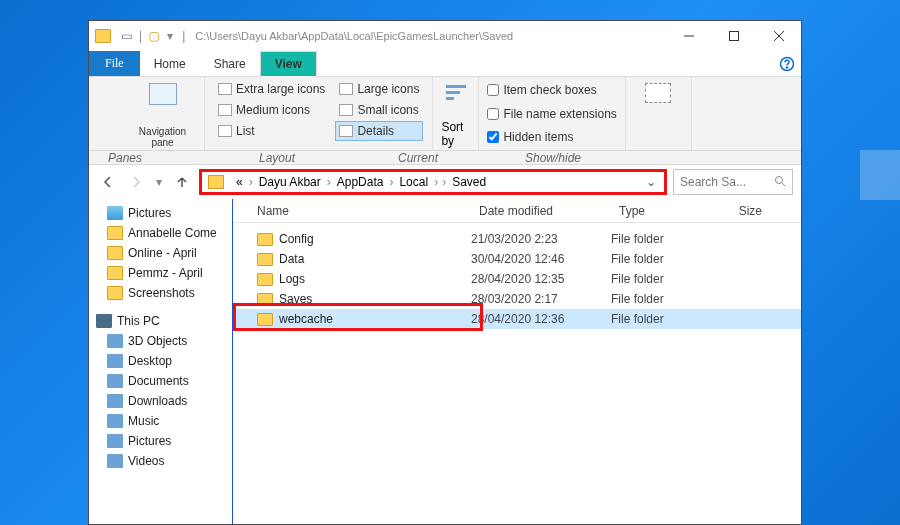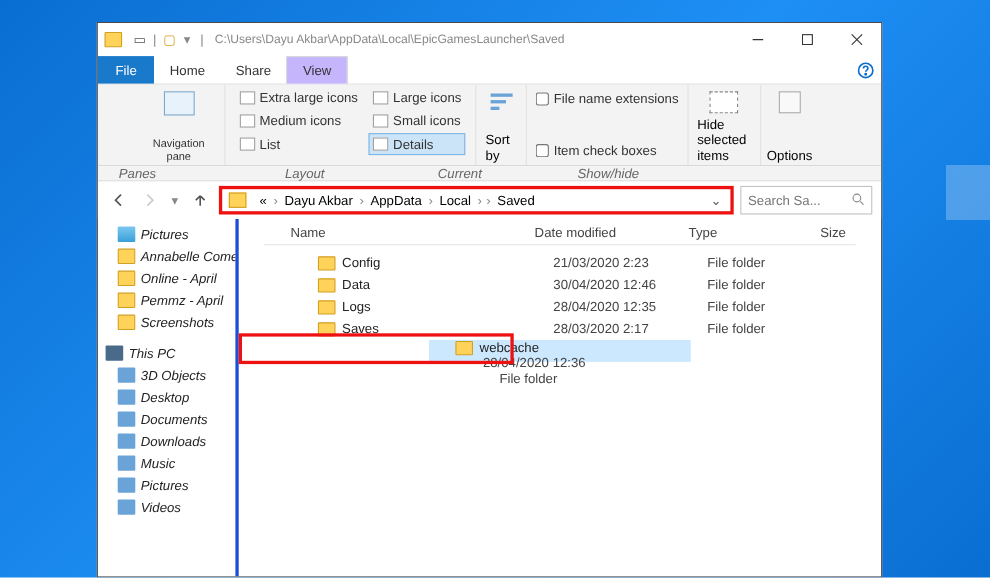--- a/index.html
+++ b/index.html
@@ -8,23 +8,23 @@
 
 .titlebar { height: 30px; background: #fff; display: flex; align-items: center; padding: 0 0 0 6px; }
 .titlebar .tb-icon { width: 16px; height: 14px; background: #ffd35a; border: 1px solid #d4a020; margin-right: 8px; border-radius: 1px; }
 .titlebar .tb-sep { color: #888; margin: 0 4px; }
 .titlebar .tb-small { width: 16px; height: 16px; display: inline-flex; align-items: center; justify-content: center; color: #555; }
 .titlebar .tb-text { color: #888; margin-left: 6px; font-size: 11px; white-space: nowrap; overflow: hidden; text-overflow: ellipsis; flex: 1; }
 .titlebar .wbtns { display: flex; margin-left: auto; }
 .titlebar .wbtn { width: 45px; height: 30px; display: flex; align-items: center; justify-content: center; color: #333; }
 
 .tabs { height: 26px; display: flex; align-items: stretch; background: #fff; border-bottom: 1px solid #d9d9d9; }
-.tab-file { background: #1979ca; color: #fff; padding: 0 16px; display: flex; align-items: center; font-size: 12px; }
+.tab-file { background: #1979ca; color: #fff; padding: 0 16px; display: flex; align-items: center; font-size: 12px; font-family: Liberation Serif, serif; }
 .tab { padding: 0 14px; display: flex; align-items: center; color: #333; }
-.tab.active { background: #c4b5fd; border: 1px solid #d9d9d9; border-bottom: 1px solid #f3f3f3; margin-bottom: -1px; }
+.tab.active { background: #14b8a6; border: 1px solid #d9d9d9; border-bottom: 1px solid #f3f3f3; margin-bottom: -1px; font-weight: bold; }
 .tab-help { margin-left: auto; width: 28px; display: flex; align-items: center; justify-content: center; }
 .tab-help svg { stroke: #0a6ed1; }
 
 .ribbon { background: #f3f3f3; height: 74px; display: flex; border-bottom: 1px solid #d9d9d9; overflow: hidden; }
 .rgroup { border-right: 1px solid #e1e1e1; padding: 4px 8px 2px; display: flex; flex-direction: column; justify-content: space-between; }
 .navpane { width: 84px; align-items: center; margin-left: 32px; }
 .navpane .big-icon { width: 28px; height: 22px; border: 1px solid #7fa8cc; background: #e8f2fb; margin-top: 2px; }
 .navpane .lbl { font-size: 10px; text-align: center; line-height: 1.1; margin-top: 2px; color: #333; }
 .layout-group { flex-direction: row; padding: 2px 6px; }
 .layout-col { display: flex; flex-direction: column; gap: 1px; padding: 0 3px; }
@@ -51,41 +51,41 @@
 .addrbox .crumb { display: flex; align-items: center; padding: 0 4px; height: 100%; }
 .addrbox .crumb-sep { color: #888; padding: 0 2px; }
 .addrbox .crumb-ico { width: 16px; height: 14px; background: #ffd35a; border: 1px solid #d4a020; margin-right: 4px; }
 .addrbox .dd { margin-left: auto; padding: 0 6px; color: #555; }
 .addr-highlight { border: 3px solid #e11; }
 .searchbox { width: 120px; height: 26px; border: 1px solid #c2c2c2; display: flex; align-items: center; padding: 0 6px; color: #888; }
 .searchbox input { border: none; outline: none; width: 100%; color: #555; font-size: 12px; }
 .searchbox .sico { margin-left: auto; }
 
 .body { flex: 1; display: flex; overflow: hidden; }
-.tree { width: 128px; border-right: 3px solid #1d4ed8; padding: 4px 0; overflow: hidden; font-style: italic; }
+.tree { width: 144px; border-right: 1px solid #1d4ed8; padding: 4px 0; overflow: hidden; }
 .tnode { display: flex; align-items: center; gap: 5px; padding: 2px 6px 2px 18px; height: 20px; white-space: nowrap; font-size: 12px; color: #222; }
 .tnode.hdr { padding-left: 6px; font-weight: 400; }
 .tnode .tico { width: 16px; height: 14px; flex-shrink: 0; }
 .tico-folder { background: #ffd35a; border: 1px solid #d4a020; border-radius: 1px; }
 .tico-pic { background: linear-gradient(#7cc8f0,#3a9fd8); border-radius: 1px; }
 .tico-pc { background: #4a6a8a; border-radius: 1px; }
 .tico-sys { background: #6aa3d8; border-radius: 1px; }
 .tnode .exp { width: 10px; color: #888; font-size: 10px; margin-left: -14px; }
 
-.files { flex: 1; display: flex; flex-direction: column; align-items: center; }
+.files { flex: 1; display: flex; flex-direction: column; }
 .cols { height: 24px; display: flex; align-items: center; border-bottom: 1px solid #e5e5e5; color: #444; font-size: 11px; }
 .cols .col { padding: 0 8px; border-right: 1px solid transparent; }
 .c-name { width: 238px; padding-left: 24px !important; }
 .c-date { width: 140px; }
 .c-type { width: 110px; }
 .c-size { width: 50px; text-align: right; }
 .frow { height: 20px; display: flex; align-items: center; font-size: 12px; color: #222; }
 .frow .c-name { display: flex; align-items: center; gap: 6px; }
 .frow .fico { width: 16px; height: 13px; background: #ffd35a; border: 1px solid #d4a020; border-radius: 1px; flex-shrink: 0; }
-.frow.sel { background: #cce8ff; flex-direction: column; }
+.frow.sel { background: #cce8ff; }
 .frow .c-date, .frow .c-type { color: #444; }
 .sel-highlight { position: absolute; border: 3px solid #e11; }
 
 .taskbar-peek { position: absolute; right: 0; top: 150px; width: 40px; height: 50px; background: rgba(255,255,255,0.25); }
 </style>
 </head>
 <body>
 
 <div class="taskbar-peek"></div>
 
@@ -172,34 +172,33 @@
       <svg class="sort-icon" viewBox="0 0 24 22">
           <rect x="2" y="2" width="20" height="3" fill="#6aa3d8"></rect>
           <rect x="2" y="8" width="14" height="3" fill="#6aa3d8"></rect>
           <rect x="2" y="14" width="8" height="3" fill="#6aa3d8"></rect>
         </svg>
       <div class="lbl">Sort by</div>
     </div>
     <div class="rgroup check-group">
       <label class="chk-row">
           <input type="checkbox" style="">
+          <span>Item check boxes</span>
+        </label>
+      <label class="chk-row">
+          <input type="checkbox" style="">
           <span>File name extensions</span>
         </label>
       <label class="chk-row">
-          <input type="checkbox" style="">
-          <span>Item check boxes</span>
+          <input type="checkbox" checked="" style="">
+          <span>Hidden items</span>
         </label>
     </div>
     <div class="rgroup hide-group">
       <div class="hid-icon"></div>
-      <div class="lbl">Hide selected items</div>
-    </div>
-    <div class="rgroup options-group">
-      <div class="opt-icon"></div>
-      <div class="lbl">Options</div>
     </div>
   </div>
   <div class="grouplabels">
     <div style="width:72px">Panes</div>
     <div style="width:232px">Layout</div>
     <div style="width:50px">Current view</div>
     <div style="width:220px">Show/hide</div>
   </div>
 
   <div class="navbar">

